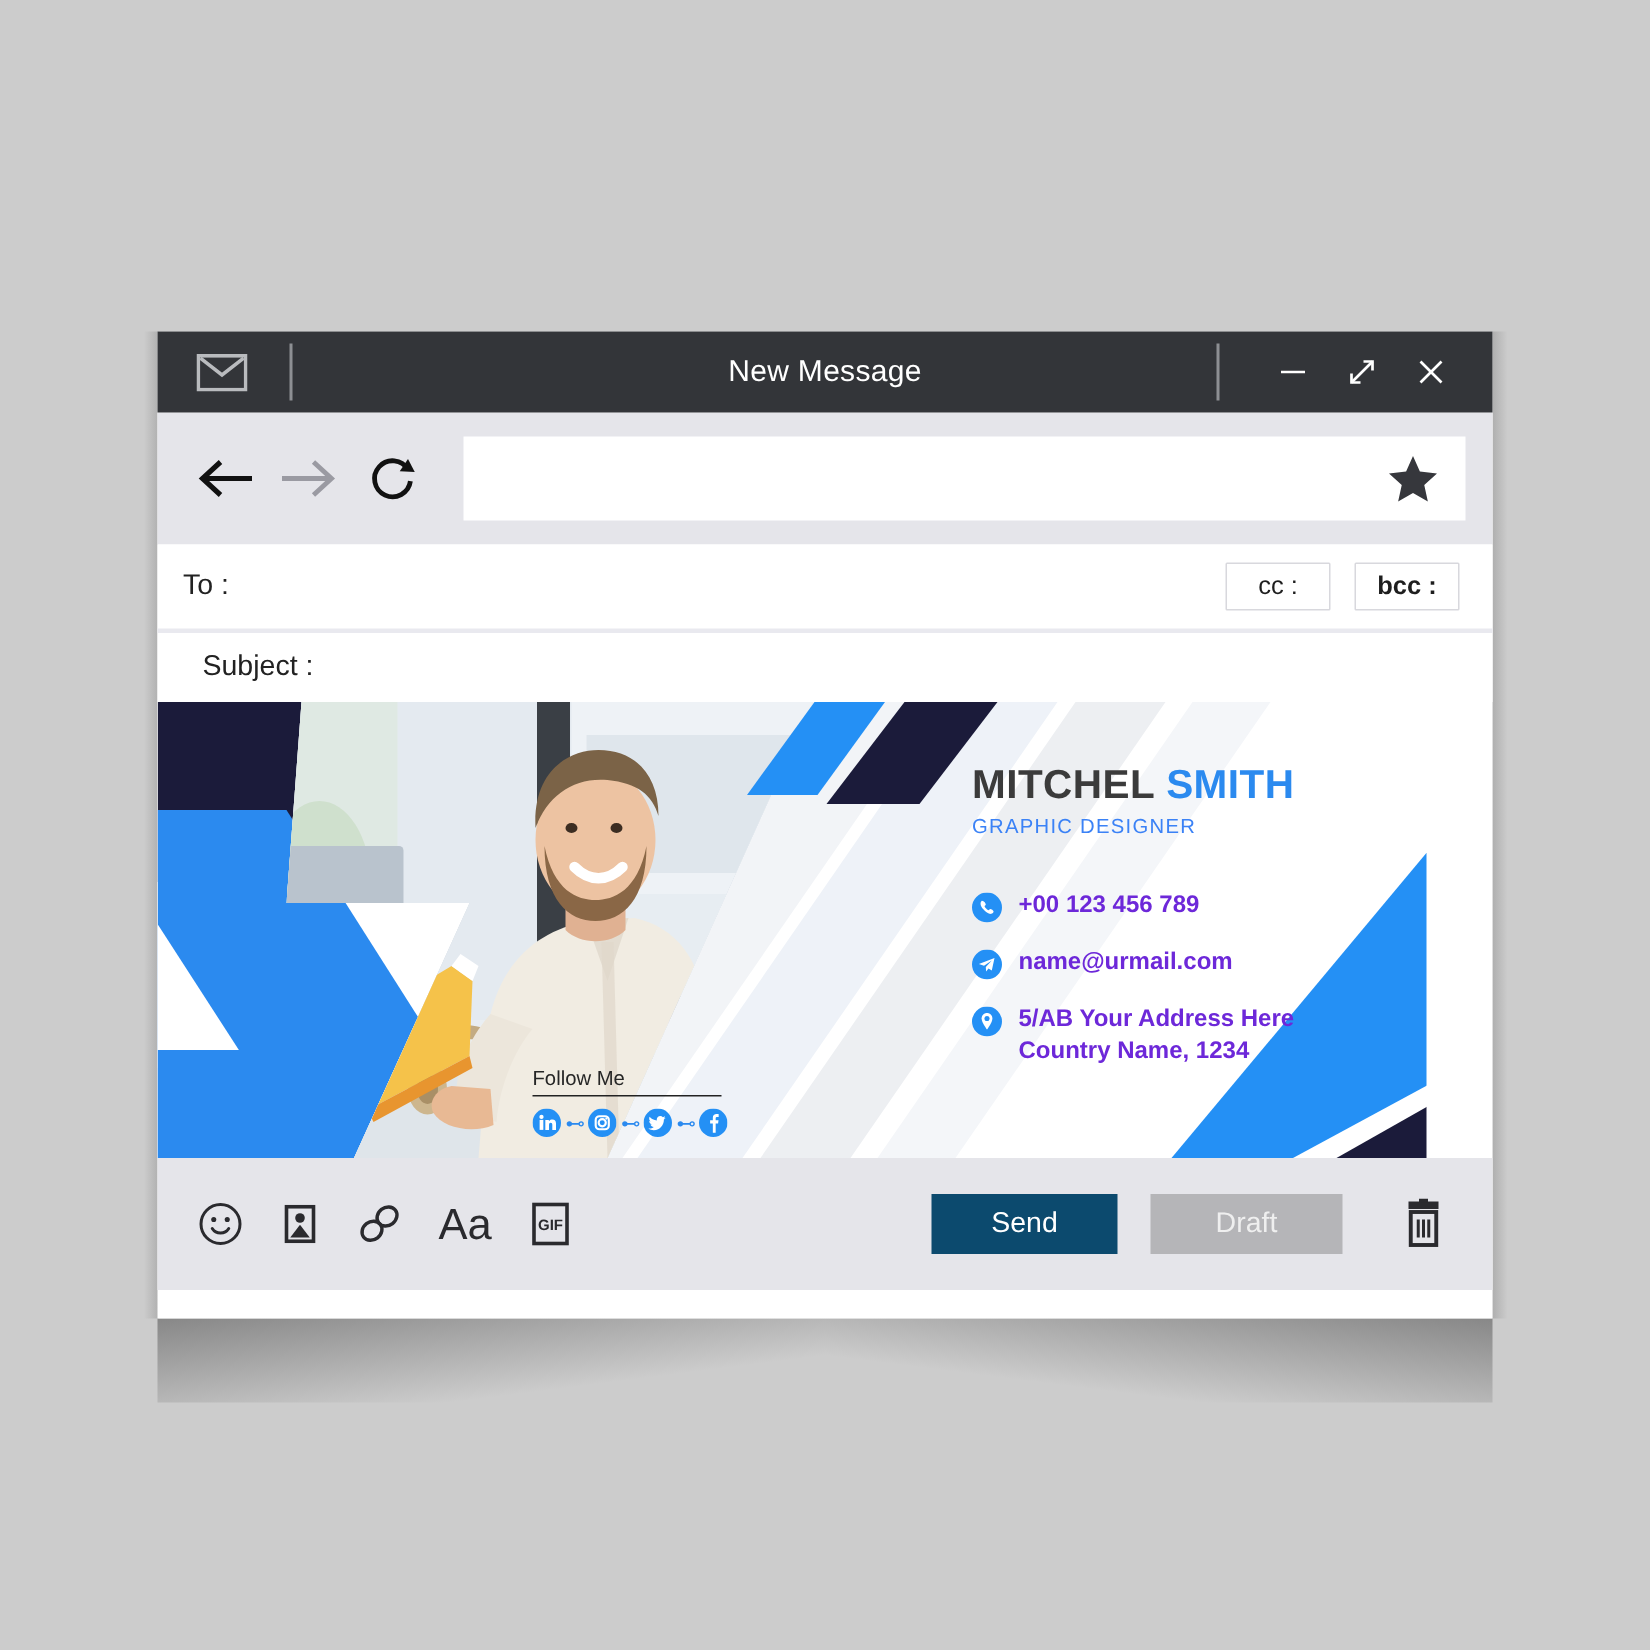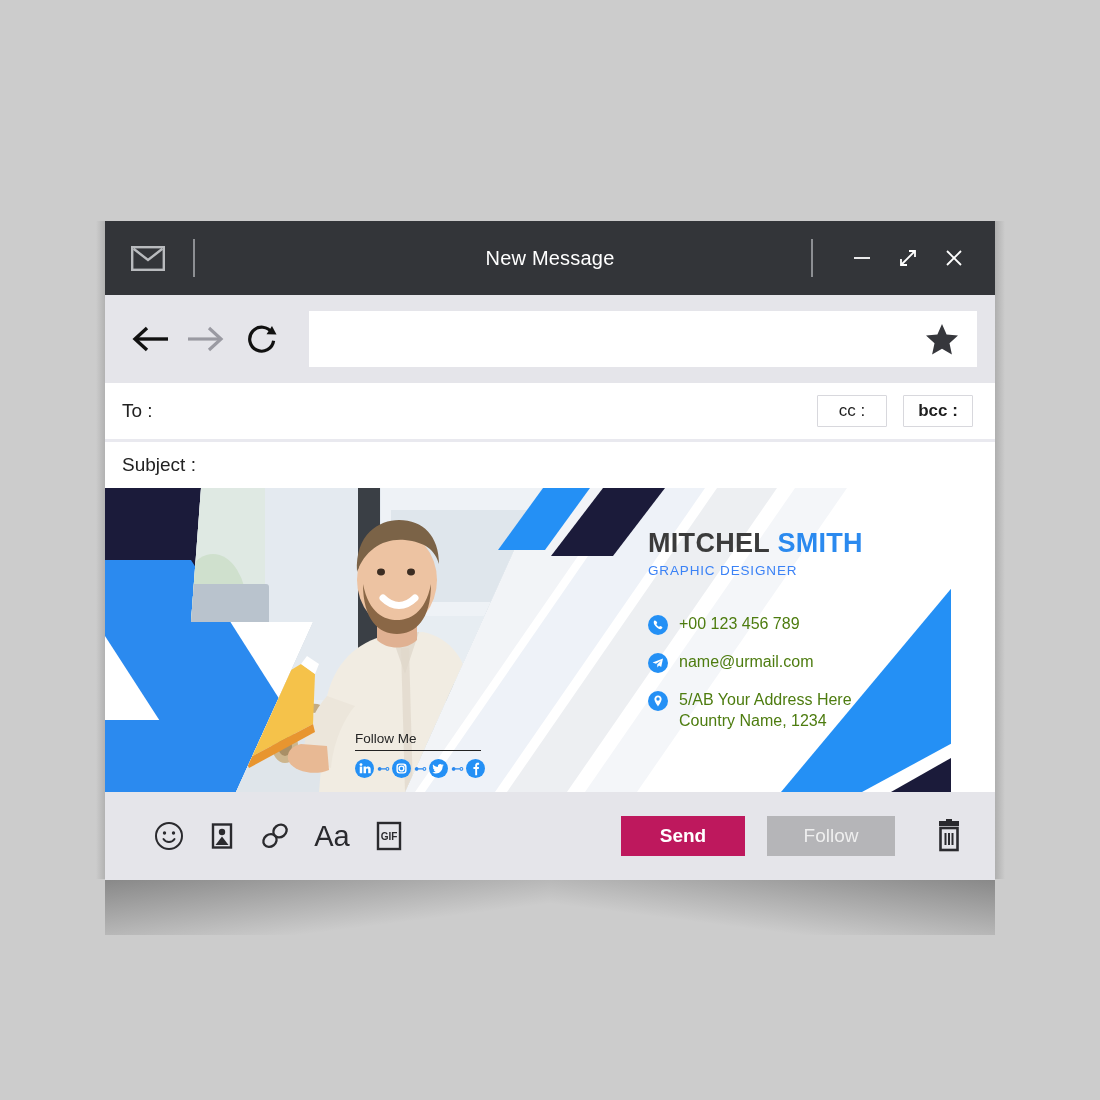--- a/index.html
+++ b/index.html
@@ -39,21 +39,21 @@
     background:linear-gradient(to left, rgba(120,120,120,.35), rgba(204,204,204,0));
   }
   #shadow-side-r{
     position:absolute; left:995px; top:221px; width:10px; height:658px;
     background:linear-gradient(to right, rgba(120,120,120,.35), rgba(204,204,204,0));
   }
 
   
   #titlebar{
     position:relative;
-    height:74px;
+    height:54px;
     background:#333539;
     display:flex;align-items:center;
   }
   .tb-mail{margin-left:26px;display:flex;align-items:center;}
   .tb-sep{width:2px;height:38px;background:#8d8f93;margin-left:28px;}
   .tb-title{
     position:absolute;left:0;right:0;text-align:center;
     color:#ffffff;font-size:20px;letter-spacing:.2px;
     pointer-events:none;
   }
@@ -103,21 +103,21 @@
     margin-left:8px;height:40px;
   }
   .pill{
     border:1px solid #d8d8dd;border-radius:1px;background:#fff;
     height:30px;min-width:68px;
     display:flex;align-items:center;justify-content:center;
     font-size:17px;color:#1e1e1e;margin-right:16px;
   }
   .pill:last-of-type{margin-right:22px;font-weight:bold;}
   #subjectfield{
-    height:46px;background:#ffffff;display:flex;align-items:center;
+    height:46px;background:#ffffff;display:flex;align-items:center;padding-left:13px;
   }
   #subject-input{
     border:0;outline:none;background:transparent;flex:1;
     font-family:"Liberation Sans", sans-serif;font-size:18px;color:#333;
     margin-left:8px;margin-right:20px;height:36px;
   }
 
   
   #banner{
     position:relative;height:304px;width:846px;overflow:hidden;
@@ -126,42 +126,42 @@
   #banner svg.bg{position:absolute;left:0;top:0;}
 
   .sig-text{position:absolute;left:543px;top:40px;width:300px;}
   .sig-name{font-size:27px;font-weight:bold;color:#3b3b3b;letter-spacing:.3px;}
   .sig-name .last{color:#2b8aef;font-weight:bold;}
   .sig-role{font-size:13.5px;color:#3b82f6;letter-spacing:.85px;margin-top:4px;}
 
   .sig-contacts{position:absolute;left:543px;top:125px;}
   .ct-row{display:flex;align-items:flex-start;margin-bottom:16px;}
   .ct-icon{width:20px;height:20px;flex:0 0 20px;margin-right:11px;margin-top:2px;}
-  .ct-text{font-size:16px;color:#4d7c0f;line-height:1.33;}
+  .ct-text{font-size:16px;color:#6d28d9;line-height:1.33;font-weight:bold;}
 
   .follow{position:absolute;left:250px;top:243px;}
   .follow-title{font-size:13.5px;color:#262626;padding-bottom:4px;width:126px;border-bottom:1.6px solid #222;}
   .follow-icons{display:flex;align-items:center;margin-top:8px;}
   .soc{width:19px;height:19px;}
   .dash{color:#2b8aef;font-size:13px;margin:0 3px;letter-spacing:-1px;}
 
   
   #toolbar{
-    height:88px;background:#e5e5ea;display:flex;align-items:center;padding-left:22px;
+    height:88px;background:#e5e5ea;display:flex;align-items:center;
   }
   .tool{
     width:42px;height:42px;display:flex;align-items:center;justify-content:center;
     margin-right:11px;
   }
   .tool:first-child{margin-left:21px;}
   .btn{
     height:40px;display:flex;align-items:center;justify-content:center;
     font-size:19px;color:#ffffff;
   }
-  #send-btn{background:#be185d;width:124px;margin-left:auto;font-weight:bold;}
+  #send-btn{background:#0c4a6e;width:124px;margin-left:auto;}
   #draft-btn{background:#b5b5b8;width:128px;margin-left:22px;color:#efefef;}
   #trash-btn{width:44px;height:44px;display:flex;align-items:center;justify-content:center;margin-left:32px;margin-right:24px;}
 </style>
 </head>
 <body>
 
 <div id="shadow-side-l"></div>
 <div id="shadow-side-r"></div>
 <div id="shadow-left"></div>
 <div id="shadow-right"></div>
@@ -438,21 +438,21 @@
       </svg>
     </span>
     <span class="tool">
       <svg width="28" height="32" viewBox="0 0 28 32">
         <rect x="3" y="3" width="22" height="26" fill="none" stroke="#2a2a2e" stroke-width="2.4"></rect>
         <text x="14" y="20" text-anchor="middle" font-family="Liberation Sans, sans-serif" font-size="10" font-weight="bold" fill="#2a2a2e">GIF</text>
       </svg>
     </span>
 
     <span class="btn" id="send-btn">Send</span>
-    <span class="btn" id="draft-btn">Follow</span>
+    <span class="btn" id="draft-btn">Draft</span>
     <span id="trash-btn">
       <svg width="30" height="34" viewBox="0 0 30 34">
         <rect x="5" y="2" width="20" height="5" fill="#2a2a2e"></rect>
         <rect x="12" y="0" width="6" height="2.6" fill="#2a2a2e"></rect>
         <rect x="6.5" y="9" width="17" height="22" fill="none" stroke="#2a2a2e" stroke-width="2.6"></rect>
         <line x1="11.5" y1="14" x2="11.5" y2="26" stroke="#2a2a2e" stroke-width="2"></line>
         <line x1="15" y1="14" x2="15" y2="26" stroke="#2a2a2e" stroke-width="2"></line>
         <line x1="18.5" y1="14" x2="18.5" y2="26" stroke="#2a2a2e" stroke-width="2"></line>
       </svg>
     </span>

